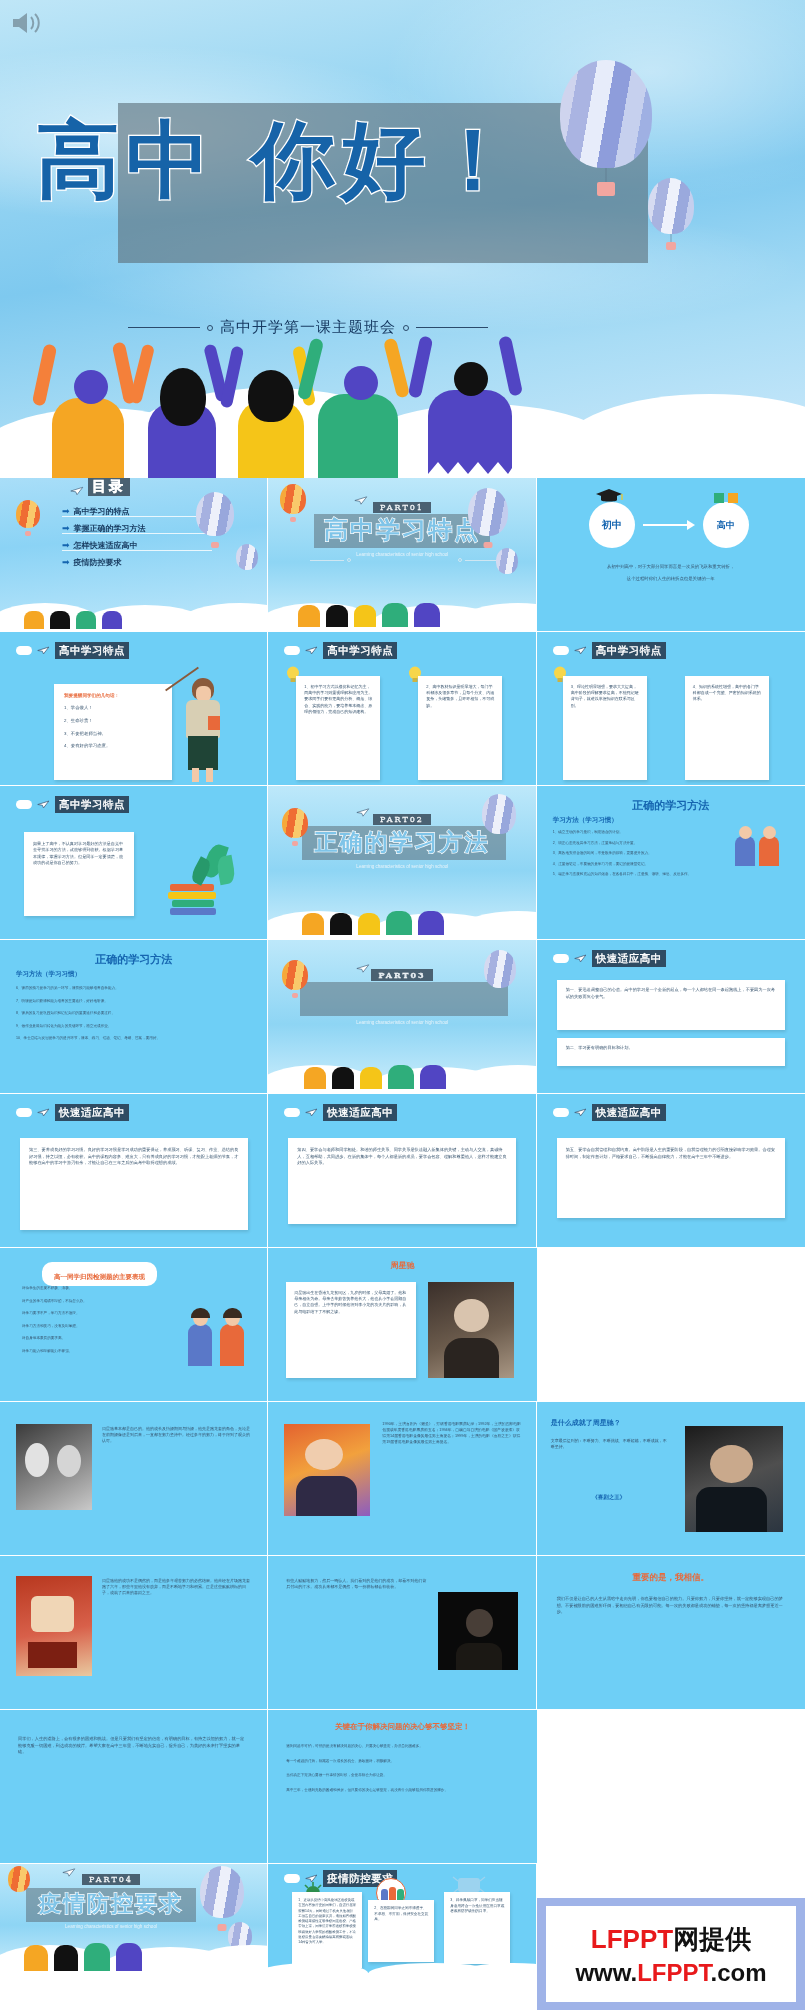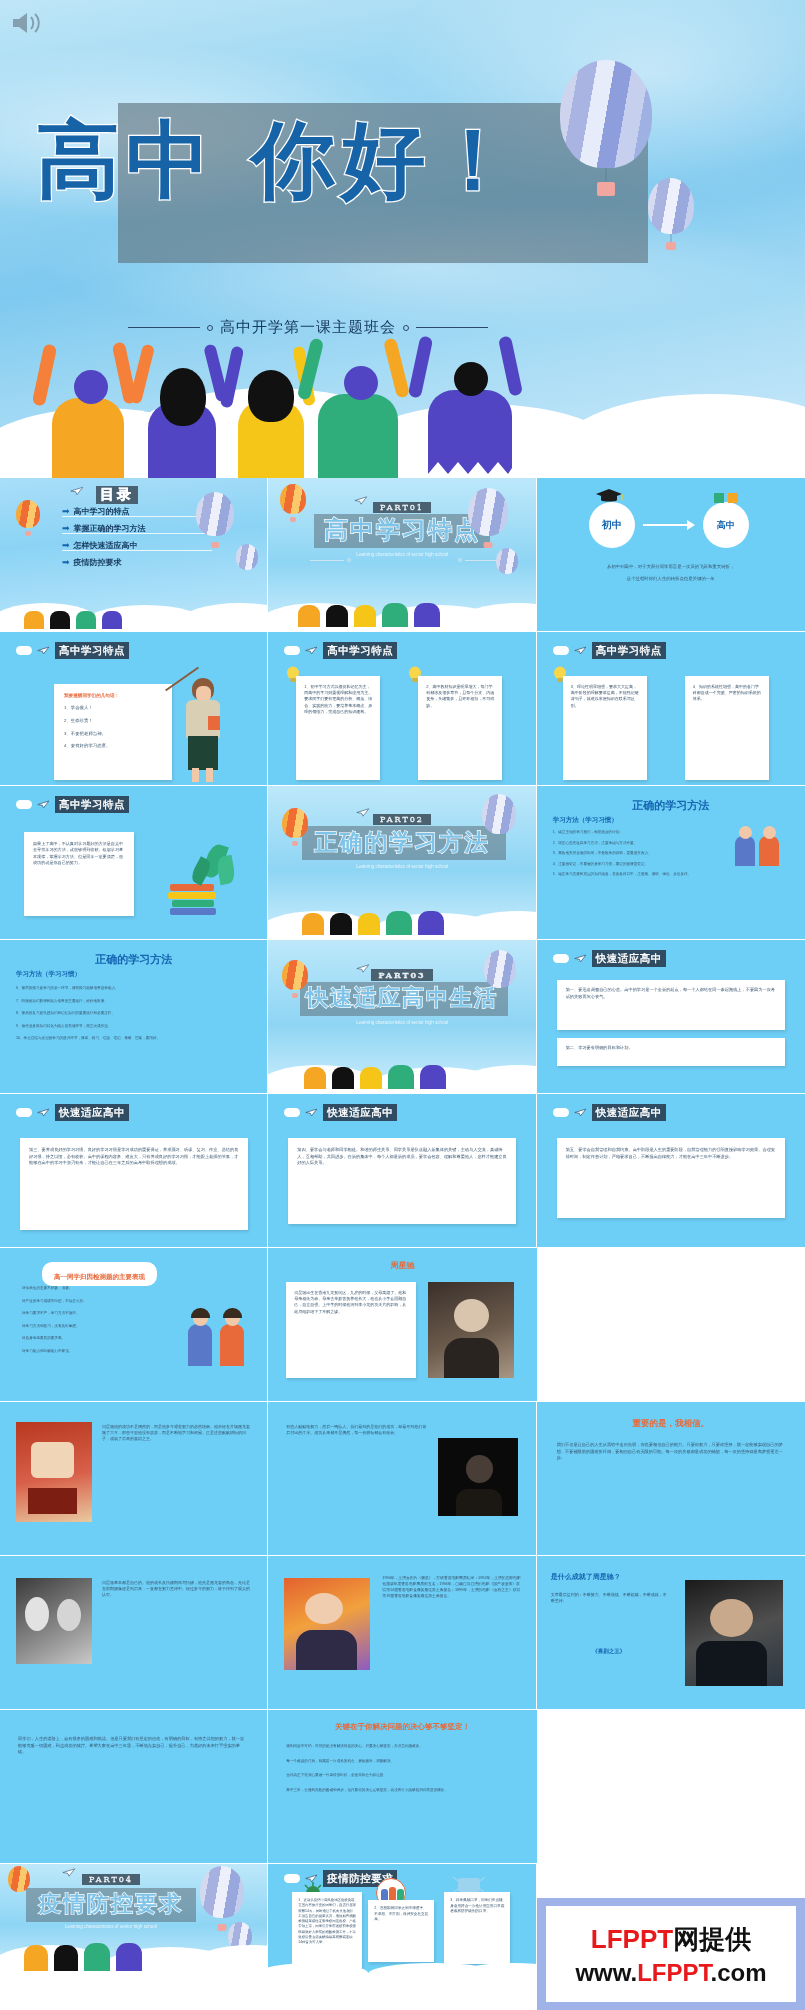--- a/index.html
+++ b/index.html
@@ -240,21 +240,21 @@
           <path d="M0 18 L10 6 L20 18 L30 6 L40 18 L50 6 L60 18 L70 6 L80 18 L84 12 L84 22 L0 22 Z" fill="#fff"></path>
         </svg>
       </div>
     </div>
   </div>
 
   <div class="grid">
 
     <div class="grow">
       <div class="thumb sky-a">
-        <div style="position:absolute;left:70px;top:8px;display:flex;align-items:flex-start;gap:12px;">
+        <div style="position:absolute;left:70px;top:0;display:flex;align-items:flex-end;gap:4px;">
           <svg style="width:14px;height:10px;" viewBox="0 0 34 22">
             <path d="M2 11 L31 2 L17 20 L14 13 Z" fill="#fff" stroke="#3a5a78" stroke-width="1.6"></path>
           </svg>
           <span style="background:#4a6172;color:#e7eff4;font-family:'DejaVu Serif',serif;font-size:14px;font-weight:700;letter-spacing:3px;padding:0 4px;-webkit-text-stroke:.6px #fff;">目录</span>
         </div>
         <div style="position:absolute;left:62px;top:28px;width:150px;">
           <div class="toc-item toc-ul">
             <span class="toc-arrow">➡</span>
             <span class="toc-text">高中学习的特点</span>
           </div>
@@ -523,21 +523,20 @@
       </div>
 
       <div class="thumb sky-c">
         <div class="part-box" style="left:32px;top:42px;width:208px;height:34px;"></div>
         <svg class="part-plane" viewBox="0 0 34 22" style="left:88px;top:24px;">
           <path d="M2 11 L31 2 L17 20 L14 13 Z" fill="#fff" stroke="#3a5a78" stroke-width="1.6"></path>
         </svg>
         <div style="position:absolute;left:0;right:0;top:24px;text-align:center;font-weight:bold;">
           <span class="part-tag">PART03</span>
         </div>
-        <div class="part-title" style="top:44px;font-size:22px;">快速适应高中生活</div>
         <div class="part-en" style="top:80px;width:110px;left:79px;">Learning characteristics of senior high school</div>
         <div class="balloon" style="left:14px;top:20px;">
           <div class="bal-top" style="width:26px;height:30px;background:linear-gradient(100deg,#f6a93b 0 25%,#ef6c33 25% 50%,#f9c96b 50% 75%,#ef6c33 75% 100%);"></div>
           <div class="bal-basket" style="top:33px;width:6px;height:5px;background:#f2a6a0;"></div>
         </div>
         <div class="balloon" style="left:216px;top:10px;">
           <div class="bal-top" style="width:32px;height:38px;background:linear-gradient(100deg,#d4d9f0 0 20%,#a6b1e0 20% 40%,#edf0fa 40% 60%,#98a7dc 60% 80%,#c3cdee 80% 100%);"></div>
         </div>
         <div style="position:absolute;left:0;bottom:0;width:100%;height:40px;">
           <div class="cl" style="left:-10px;bottom:-14px;width:120px;height:42px;"></div>
@@ -639,49 +638,20 @@
         </div>
         <div class="photo" style="left:160px;top:34px;width:86px;height:96px;background:linear-gradient(160deg,#3a2f2a,#6b5b4c 55%,#a99784);">
           <div style="position:absolute;left:30%;top:18%;width:40%;height:34%;background:#d9c4ae;border-radius:50%;"></div>
           <div style="position:absolute;left:18%;bottom:0;width:64%;height:42%;background:#2a2420;border-radius:18px 18px 0 0;"></div>
         </div>
       </div>
     </div>
 
     <div class="grow">
       <div class="thumb sky-b">
-        <div class="photo" style="left:16px;top:20px;width:76px;height:100px;background:linear-gradient(170deg,#b8381f,#d8604a 55%,#e9c9a0);">
-          <div style="position:absolute;left:20%;top:20%;width:56%;height:36%;background:#f0d6b6;border-radius:6px;"></div>
-          <div style="position:absolute;left:16%;bottom:8%;width:64%;height:26%;background:#7c1f12;"></div>
-        </div>
-        <div style="position:absolute;left:102px;top:22px;width:148px;">
-          <span class="tiny" style="font-size:4px;">周星驰他的成功不是偶然的，而是他多年艰苦努力的必然结果。他曾经在片场跑龙套跑了六年，那些年里他没有放弃，而是不断地学习和积累。正是这些默默耕耘的日子，成就了后来的喜剧之王。</span>
-        </div>
-      </div>
-
-      <div class="thumb sky-b">
-        <div style="position:absolute;left:18px;top:22px;width:142px;">
-          <span class="tiny" style="font-size:4px;">有些人默默地努力，然后一鸣惊人。我们看到的是他们的成功，却看不到他们背后付出的汗水。成功从来都不是偶然，每一份耕耘都会有收获。</span>
-        </div>
-        <div class="photo" style="left:170px;top:36px;width:80px;height:78px;background:#0a0a0a;">
-          <div style="position:absolute;left:34%;top:22%;width:34%;height:36%;background:#54483f;border-radius:50%;opacity:.85;"></div>
-          <div style="position:absolute;left:22%;bottom:0;width:58%;height:34%;background:#1b1814;border-radius:12px 12px 0 0;"></div>
-        </div>
-      </div>
-
-      <div class="thumb sky-b">
-        <div style="position:absolute;left:0;right:0;top:16px;text-align:center;font-family:'DejaVu Serif',serif;font-size:8.5px;color:#e8693a;font-weight:700;">重要的是，我相信。</div>
-        <div style="position:absolute;left:20px;top:40px;width:228px;">
-          <span class="tiny" style="font-size:4.2px;">我们不仅是让自己的人生从黑暗中走向光明，你也要相信自己的能力。只要你努力，只要你坚持，就一定能够实现自己的梦想。不要被眼前的困难所吓倒，要相信自己有无限的可能。每一次的失败都是成功的铺垫，每一次的坚持都是离梦想更近一步。</span>
-        </div>
-      </div>
-    </div>
-
-    <div class="grow">
-      <div class="thumb sky-b">
         <div class="photo" style="left:16px;top:22px;width:76px;height:86px;background:linear-gradient(150deg,#3b3b3b,#8d8d8d 60%,#c9c9c9);">
           <div style="position:absolute;left:12%;top:22%;width:32%;height:40%;background:#e2e2e2;border-radius:50%;"></div>
           <div style="position:absolute;left:54%;top:24%;width:32%;height:38%;background:#d5d5d5;border-radius:50%;"></div>
         </div>
         <div style="position:absolute;left:102px;top:24px;width:148px;">
           <span class="tiny" style="font-size:4px;">周星驰基本都是自己的。他的成长及拍摄期间与拍摄，他先是跑龙套的角色，无论是在前期摄像还是到后来，一直都在努力坚持中。经过多年的努力，终于得到了观众的认可。</span>
         </div>
       </div>
 
       <div class="thumb sky-b">
@@ -696,20 +666,49 @@
 
       <div class="thumb sky-b">
         <div style="position:absolute;left:14px;top:16px;width:120px;font-family:'DejaVu Serif',serif;font-size:7px;color:#1565b0;font-weight:700;">是什么成就了周星驰？</div>
         <div style="position:absolute;left:14px;top:36px;width:116px;">
           <span class="tiny" style="font-size:4px;">文章最后提到的：不断努力、不断挑战、不断超越，不断成就，不断坚持。</span>
         </div>
         <div style="position:absolute;left:14px;top:92px;width:116px;text-align:center;font-family:'DejaVu Serif',serif;font-size:5.5px;color:#1565b0;font-weight:700;">《喜剧之王》</div>
         <div class="photo" style="left:148px;top:24px;width:98px;height:106px;background:linear-gradient(160deg,#1a1a1a,#4f4f4f 50%,#2b3540);">
           <div style="position:absolute;left:26%;top:18%;width:44%;height:36%;background:#c9a98c;border-radius:50%;"></div>
           <div style="position:absolute;left:12%;bottom:0;width:72%;height:42%;background:#10161c;border-radius:14px 14px 0 0;"></div>
+        </div>
+      </div>
+    </div>
+
+    <div class="grow">
+      <div class="thumb sky-b">
+        <div class="photo" style="left:16px;top:20px;width:76px;height:100px;background:linear-gradient(170deg,#b8381f,#d8604a 55%,#e9c9a0);">
+          <div style="position:absolute;left:20%;top:20%;width:56%;height:36%;background:#f0d6b6;border-radius:6px;"></div>
+          <div style="position:absolute;left:16%;bottom:8%;width:64%;height:26%;background:#7c1f12;"></div>
+        </div>
+        <div style="position:absolute;left:102px;top:22px;width:148px;">
+          <span class="tiny" style="font-size:4px;">周星驰他的成功不是偶然的，而是他多年艰苦努力的必然结果。他曾经在片场跑龙套跑了六年，那些年里他没有放弃，而是不断地学习和积累。正是这些默默耕耘的日子，成就了后来的喜剧之王。</span>
+        </div>
+      </div>
+
+      <div class="thumb sky-b">
+        <div style="position:absolute;left:18px;top:22px;width:142px;">
+          <span class="tiny" style="font-size:4px;">有些人默默地努力，然后一鸣惊人。我们看到的是他们的成功，却看不到他们背后付出的汗水。成功从来都不是偶然，每一份耕耘都会有收获。</span>
+        </div>
+        <div class="photo" style="left:170px;top:36px;width:80px;height:78px;background:#0a0a0a;">
+          <div style="position:absolute;left:34%;top:22%;width:34%;height:36%;background:#54483f;border-radius:50%;opacity:.85;"></div>
+          <div style="position:absolute;left:22%;bottom:0;width:58%;height:34%;background:#1b1814;border-radius:12px 12px 0 0;"></div>
+        </div>
+      </div>
+
+      <div class="thumb sky-b">
+        <div style="position:absolute;left:0;right:0;top:16px;text-align:center;font-family:'DejaVu Serif',serif;font-size:8.5px;color:#e8693a;font-weight:700;">重要的是，我相信。</div>
+        <div style="position:absolute;left:20px;top:40px;width:228px;">
+          <span class="tiny" style="font-size:4.2px;">我们不仅是让自己的人生从黑暗中走向光明，你也要相信自己的能力。只要你努力，只要你坚持，就一定能够实现自己的梦想。不要被眼前的困难所吓倒，要相信自己有无限的可能。每一次的失败都是成功的铺垫，每一次的坚持都是离梦想更近一步。</span>
         </div>
       </div>
     </div>
 
     <div class="grow">
       <div class="thumb sky-b">
         <div style="position:absolute;left:18px;top:26px;width:230px;">
           <span class="tiny" style="font-size:4.2px;">同学们，人生的道路上，会有很多的困难和挑战。但是只要我们有坚定的信念，有明确的目标，有持之以恒的努力，就一定能够克服一切困难，到达成功的彼岸。希望大家在高中三年里，不断地充实自己，提升自己，为美好的未来打下坚实的基础。</span>
         </div>
       </div>

